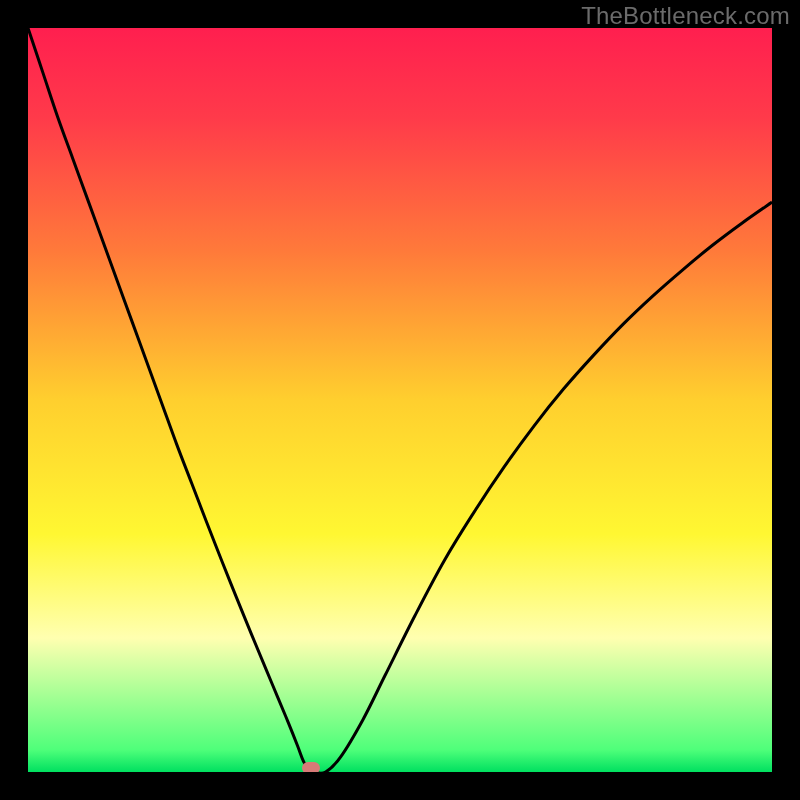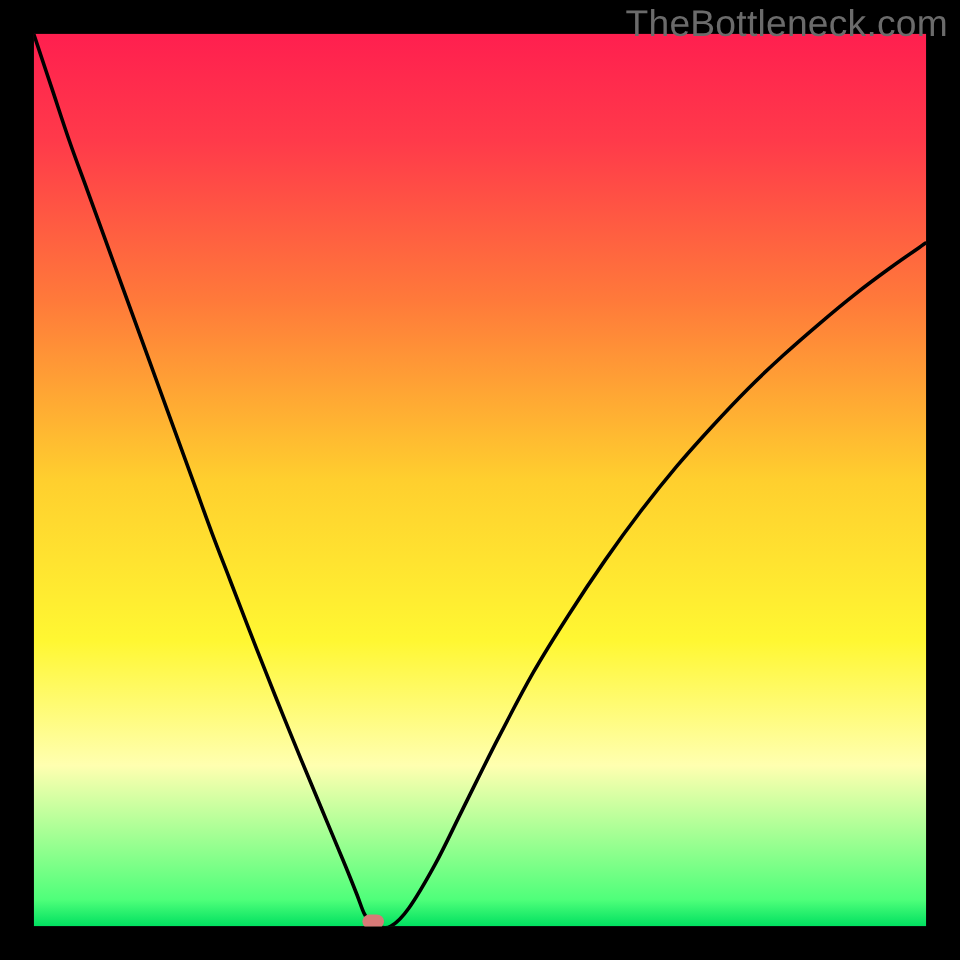--- a/index.html
+++ b/index.html
@@ -14,21 +14,21 @@
     position: relative;
     width: 800px;
     height: 800px;
     background: #000;
   }
   .watermark {
     position: absolute;
     top: 2px;
     right: 10px;
     color: #6b6b6b;
-    font-size: 31px;
+    font-size: 24px;
     font-weight: 500;
     letter-spacing: 0.2px;
     z-index: 10;
   }
   .plot-area {
     position: absolute;
     left: 28px;
     top: 28px;
     width: 744px;
     height: 744px;

